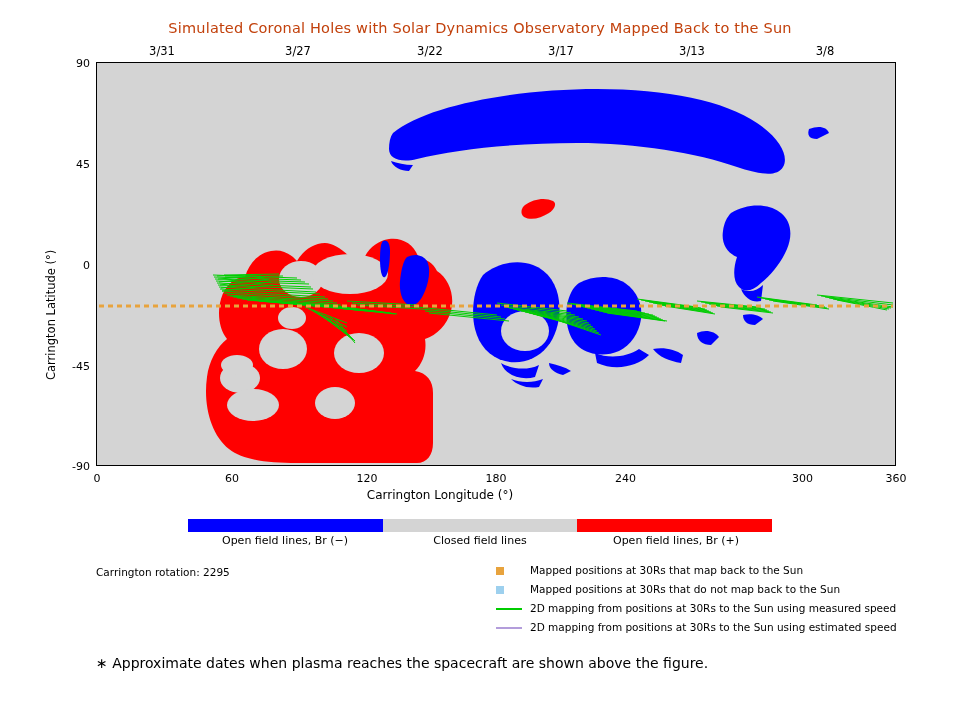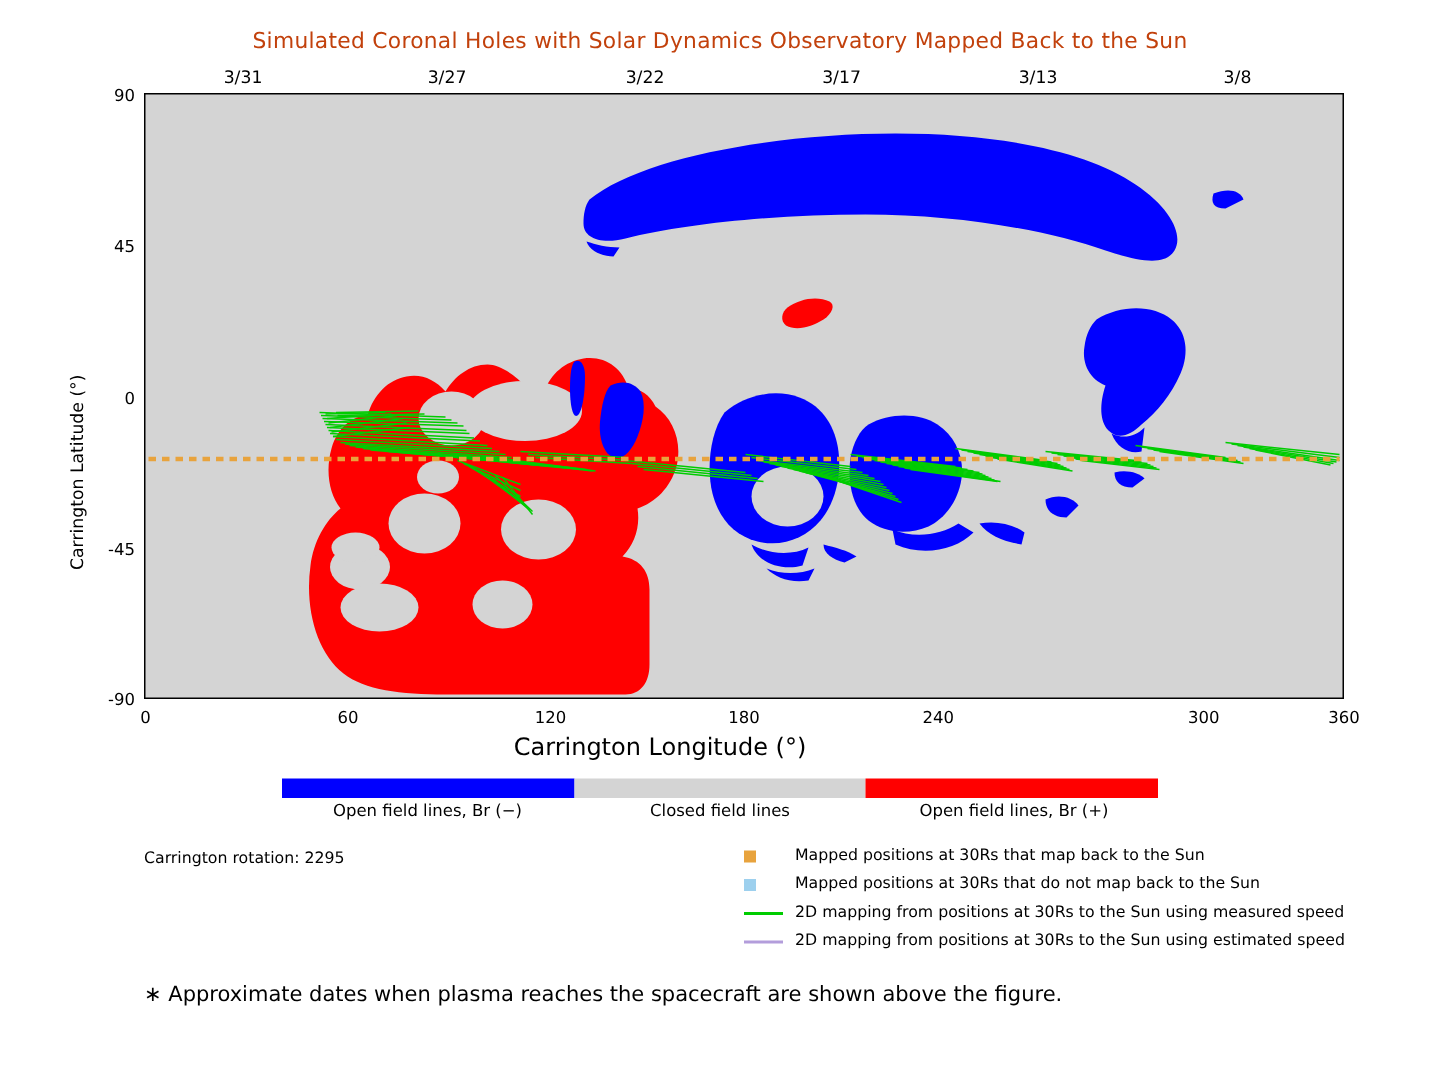--- a/index.html
+++ b/index.html
@@ -49,21 +49,21 @@
     font-size: 11.5px;
     color: #000;
     transform: rotate(-90deg);
     transform-origin: 0 0;
     white-space: nowrap;
   }
   .xlabel {
     position: absolute;
     left: 0; width: 880px;
     text-align: center;
-    font-size: 16px;
+    font-size: 12px;
     color: #000;
   }
   .toptick {
     position: absolute;
     font-size: 11.5px;
     color: #000;
     text-align: center;
     transform: translateX(-50%);
     white-space: nowrap;
   }

